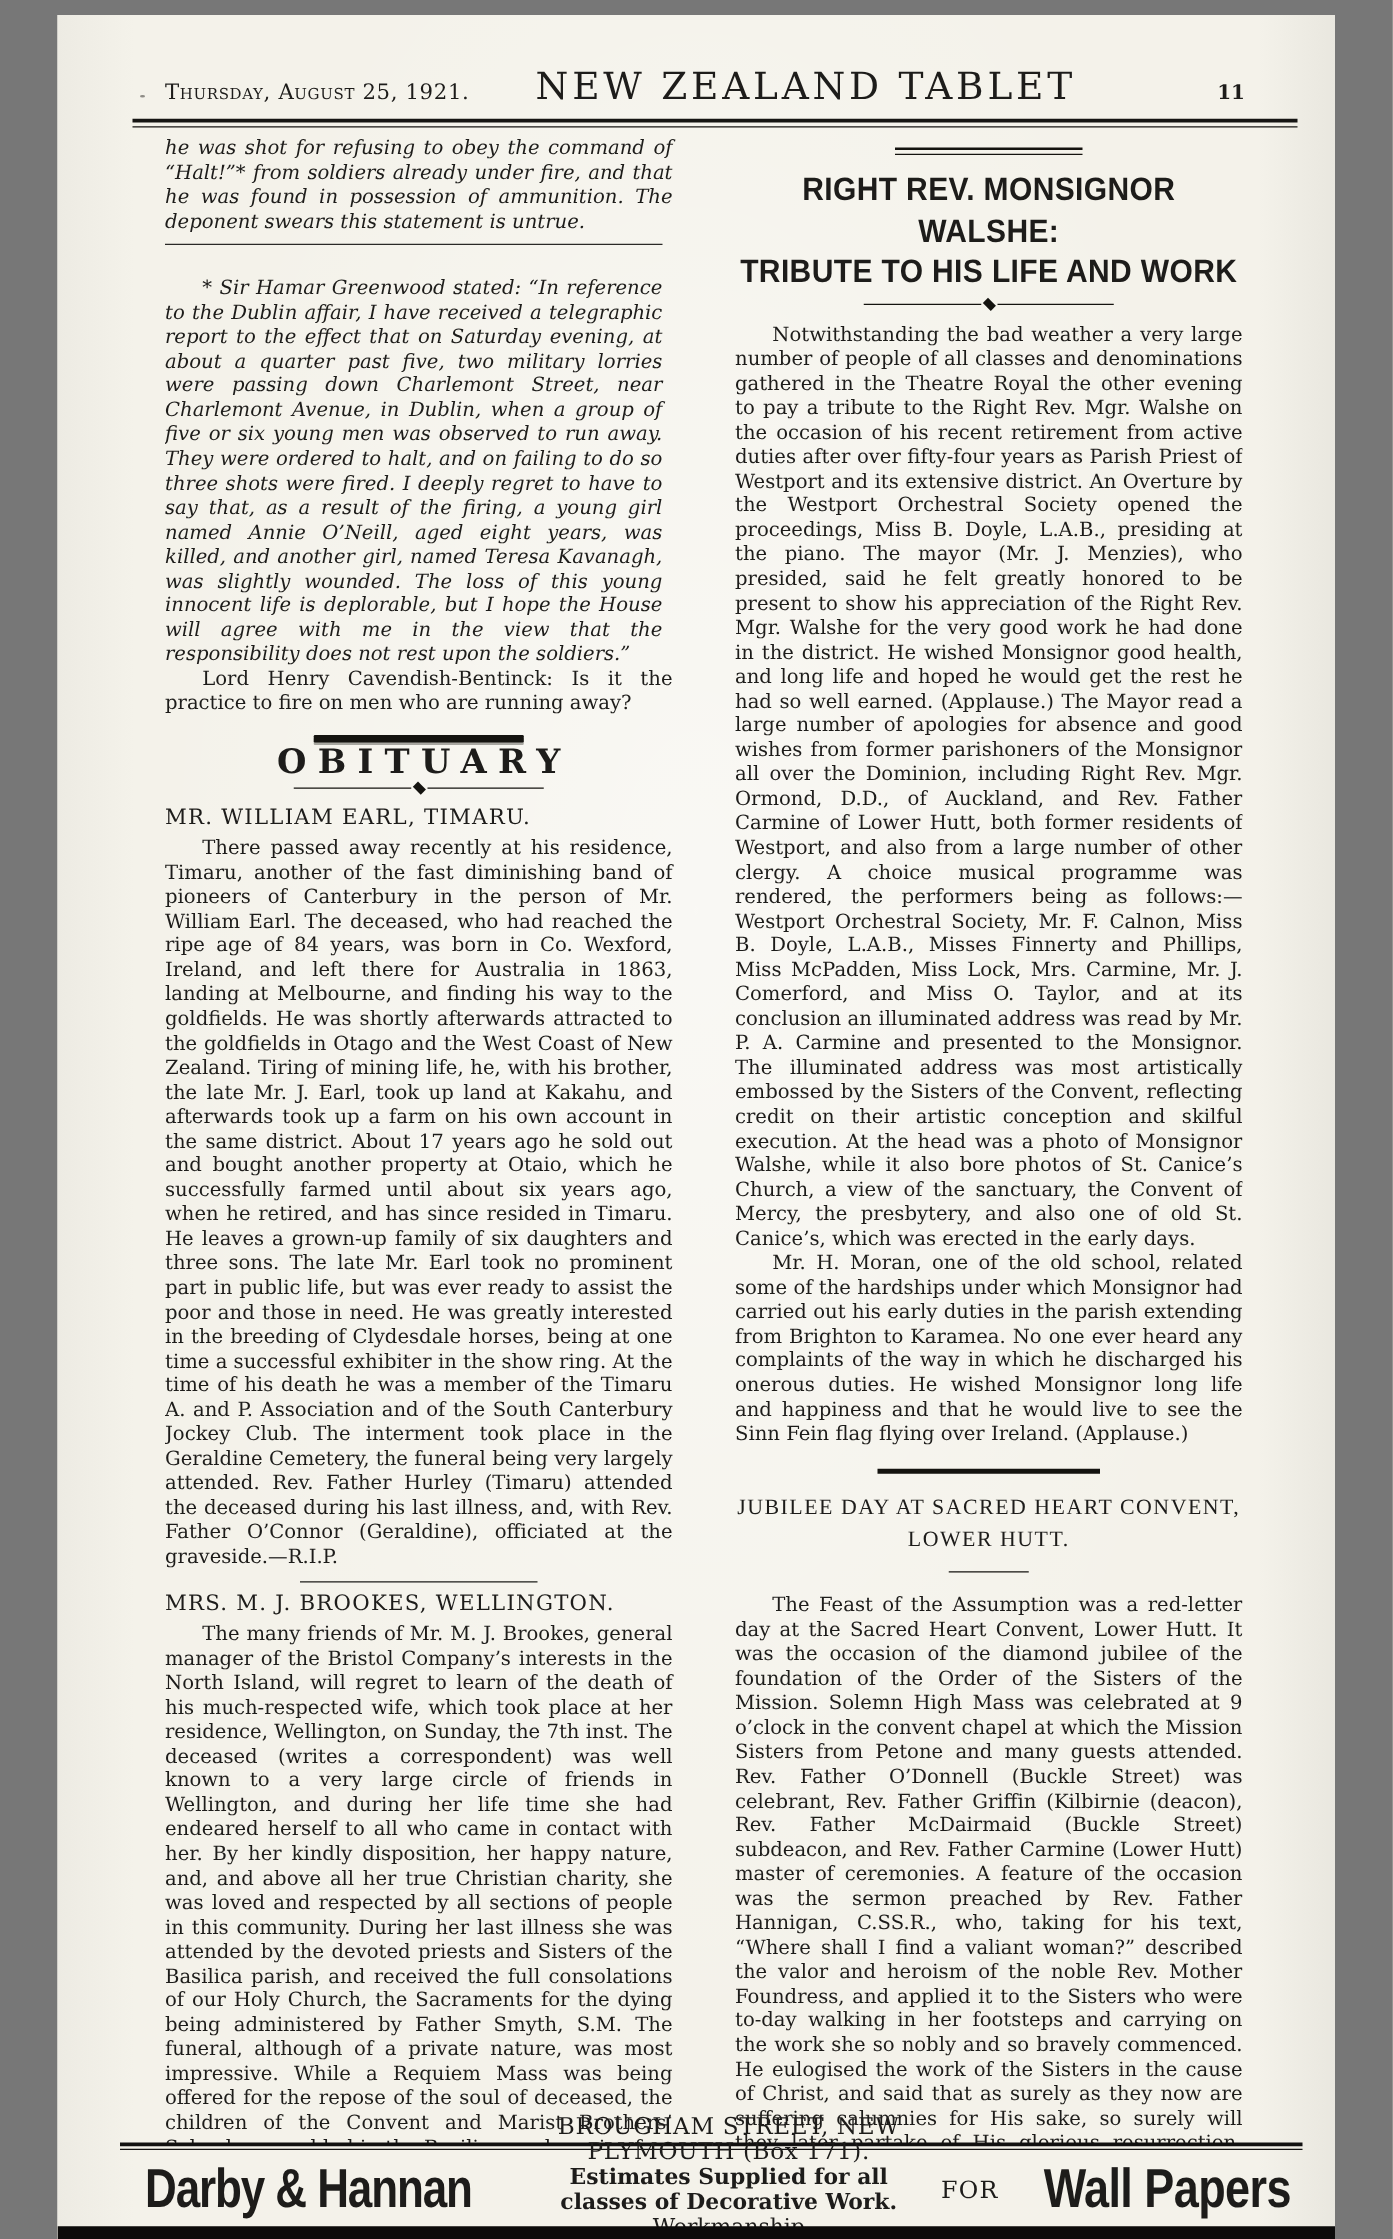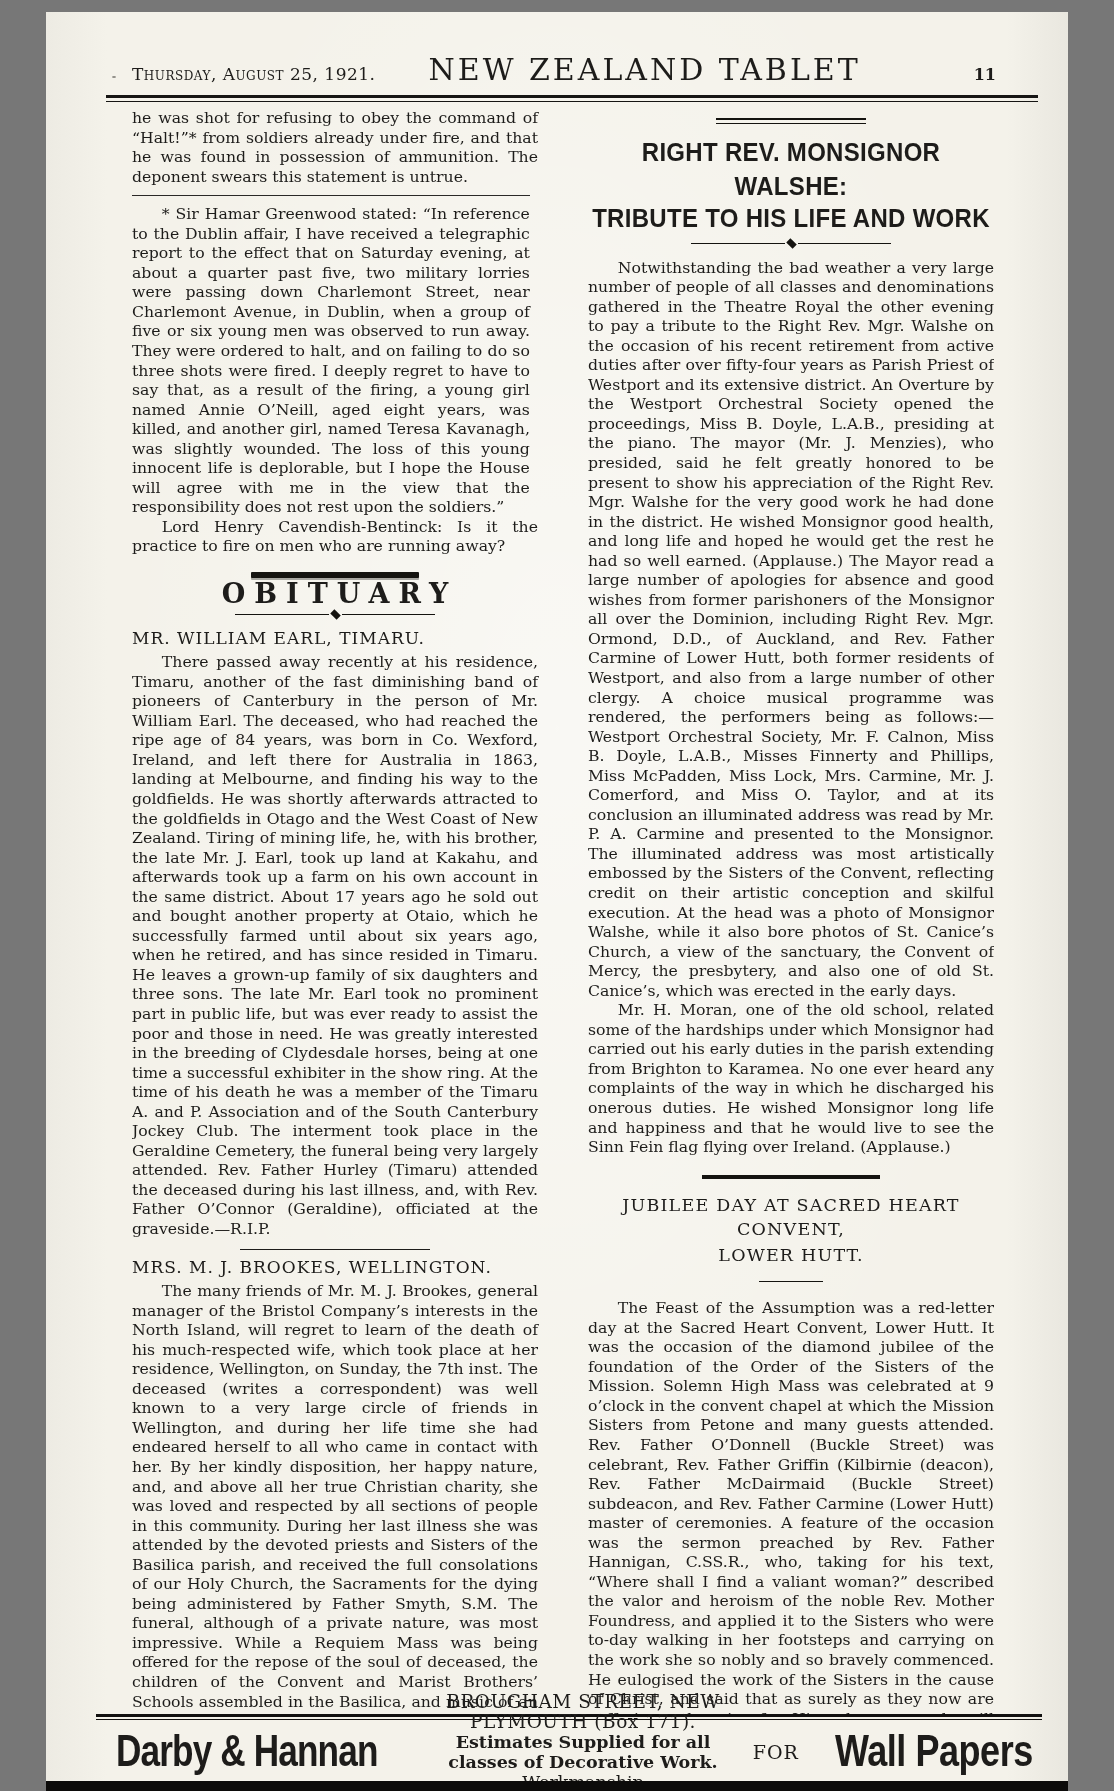--- a/index.html
+++ b/index.html
@@ -26,22 +26,22 @@
   .header-rules{position:absolute;top:83px;left:60px;right:30px;}
   .hr-a{border-top:3px solid #161513;}
   .hr-b{border-top:1px solid #161513;margin-top:3px;}
   
   .columns{
     position:absolute;top:96px;left:86px;right:74px;height:1608px;
     display:flex;gap:50px;overflow:hidden;
   }
   .col{flex:1;font-size:15.7px;line-height:19.55px;text-align:justify;}
   .col p{margin:0;text-indent:1.9em;}
-  .col p.noindent{text-indent:0;}
-  .footnote-block{border-top:1px solid #2a2927;margin-top:9px;padding-top:8px;width:98%;}
+  .col p.noindent{text-indent:0;font-style:italic;}
+  .footnote-block{border-top:1px solid #2a2927;margin-top:9px;padding-top:24px;width:98%;}
   .center{text-align:center;text-indent:0 !important;}
   .tbc{margin-top:6px !important;letter-spacing:.5px;}
   
   .bar-rule{width:168px;height:6px;background:#14130f;margin:16px auto 6px auto;border-radius:1px;box-shadow:0 2px 0 rgba(20,19,15,.35);}
   .obit-heading{
     text-align:center;font-size:27px;font-weight:bold;letter-spacing:9px;
     margin:4px 0 2px 0;text-indent:9px;
   }
   .diamond-div{display:flex;align-items:center;justify-content:center;margin:6px auto 10px auto;width:200px;}
   .diamond-div .line{flex:1;border-top:1.6px solid #14130f;}
@@ -51,21 +51,21 @@
   .dbl-rule{width:150px;margin:10px auto 14px auto;}
   .dbl-rule .a{border-top:2.5px solid #14130f;}
   .dbl-rule .b{border-top:1.5px solid #14130f;margin-top:2.5px;}
   .article-heading{
     font-family:"Liberation Sans", sans-serif;font-weight:bold;
     font-size:24px;line-height:31px;text-align:center;letter-spacing:.3px;
     transform:scaleY(1.08);margin:2px 0;text-indent:0 !important;
   }
   .thick-rule{width:178px;height:4.5px;background:#14130f;margin:18px auto 14px auto;}
   .sub-article-heading{
-    text-align:center;font-size:17.5px;letter-spacing:1.2px;line-height:24px;margin:2px 0;text-indent:0 !important;
+    text-align:center;font-size:17.5px;letter-spacing:1.2px;line-height:24px;margin:2px 0;text-indent:0 !important;font-family:Liberation Serif, serif;
   }
   .thin-rule{width:64px;border-top:1.6px solid #14130f;margin:14px auto 16px auto;}
   
   .footer-rule{position:absolute;left:50px;right:26px;top:1702px;}
   .footer-rule .a{border-top:3.5px solid #121110;}
   .footer-rule .b{border-top:1px solid #121110;margin-top:2px;}
   .footer-ad{
     position:absolute;left:70px;right:40px;top:1712px;height:55px;
     display:flex;align-items:center;justify-content:space-between;gap:14px;
   }

